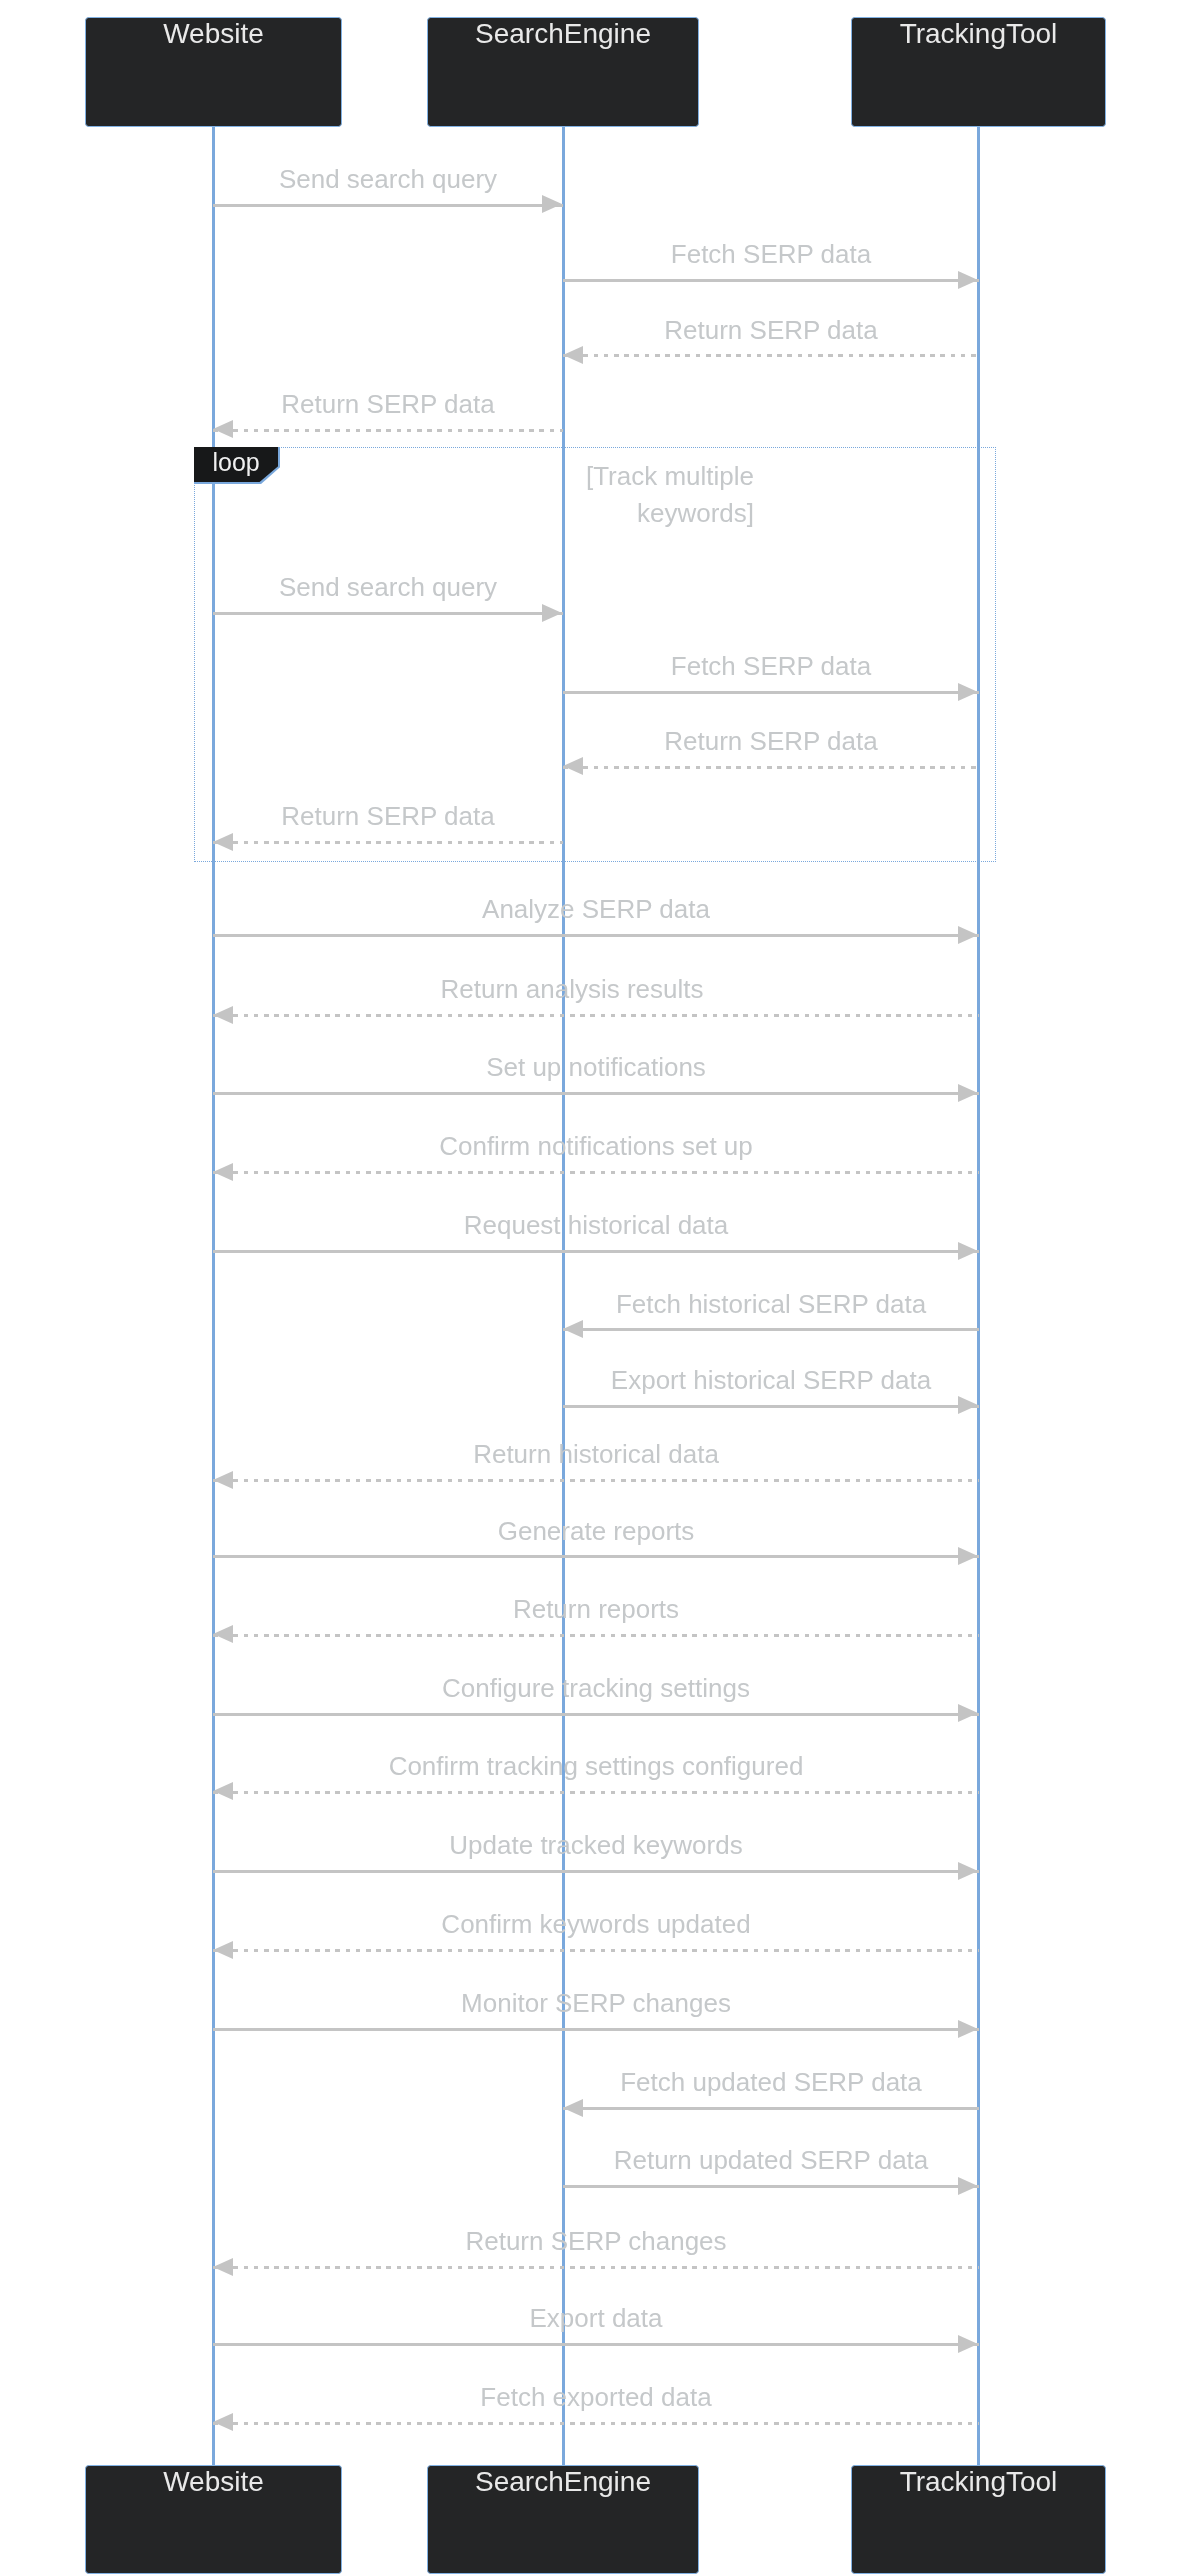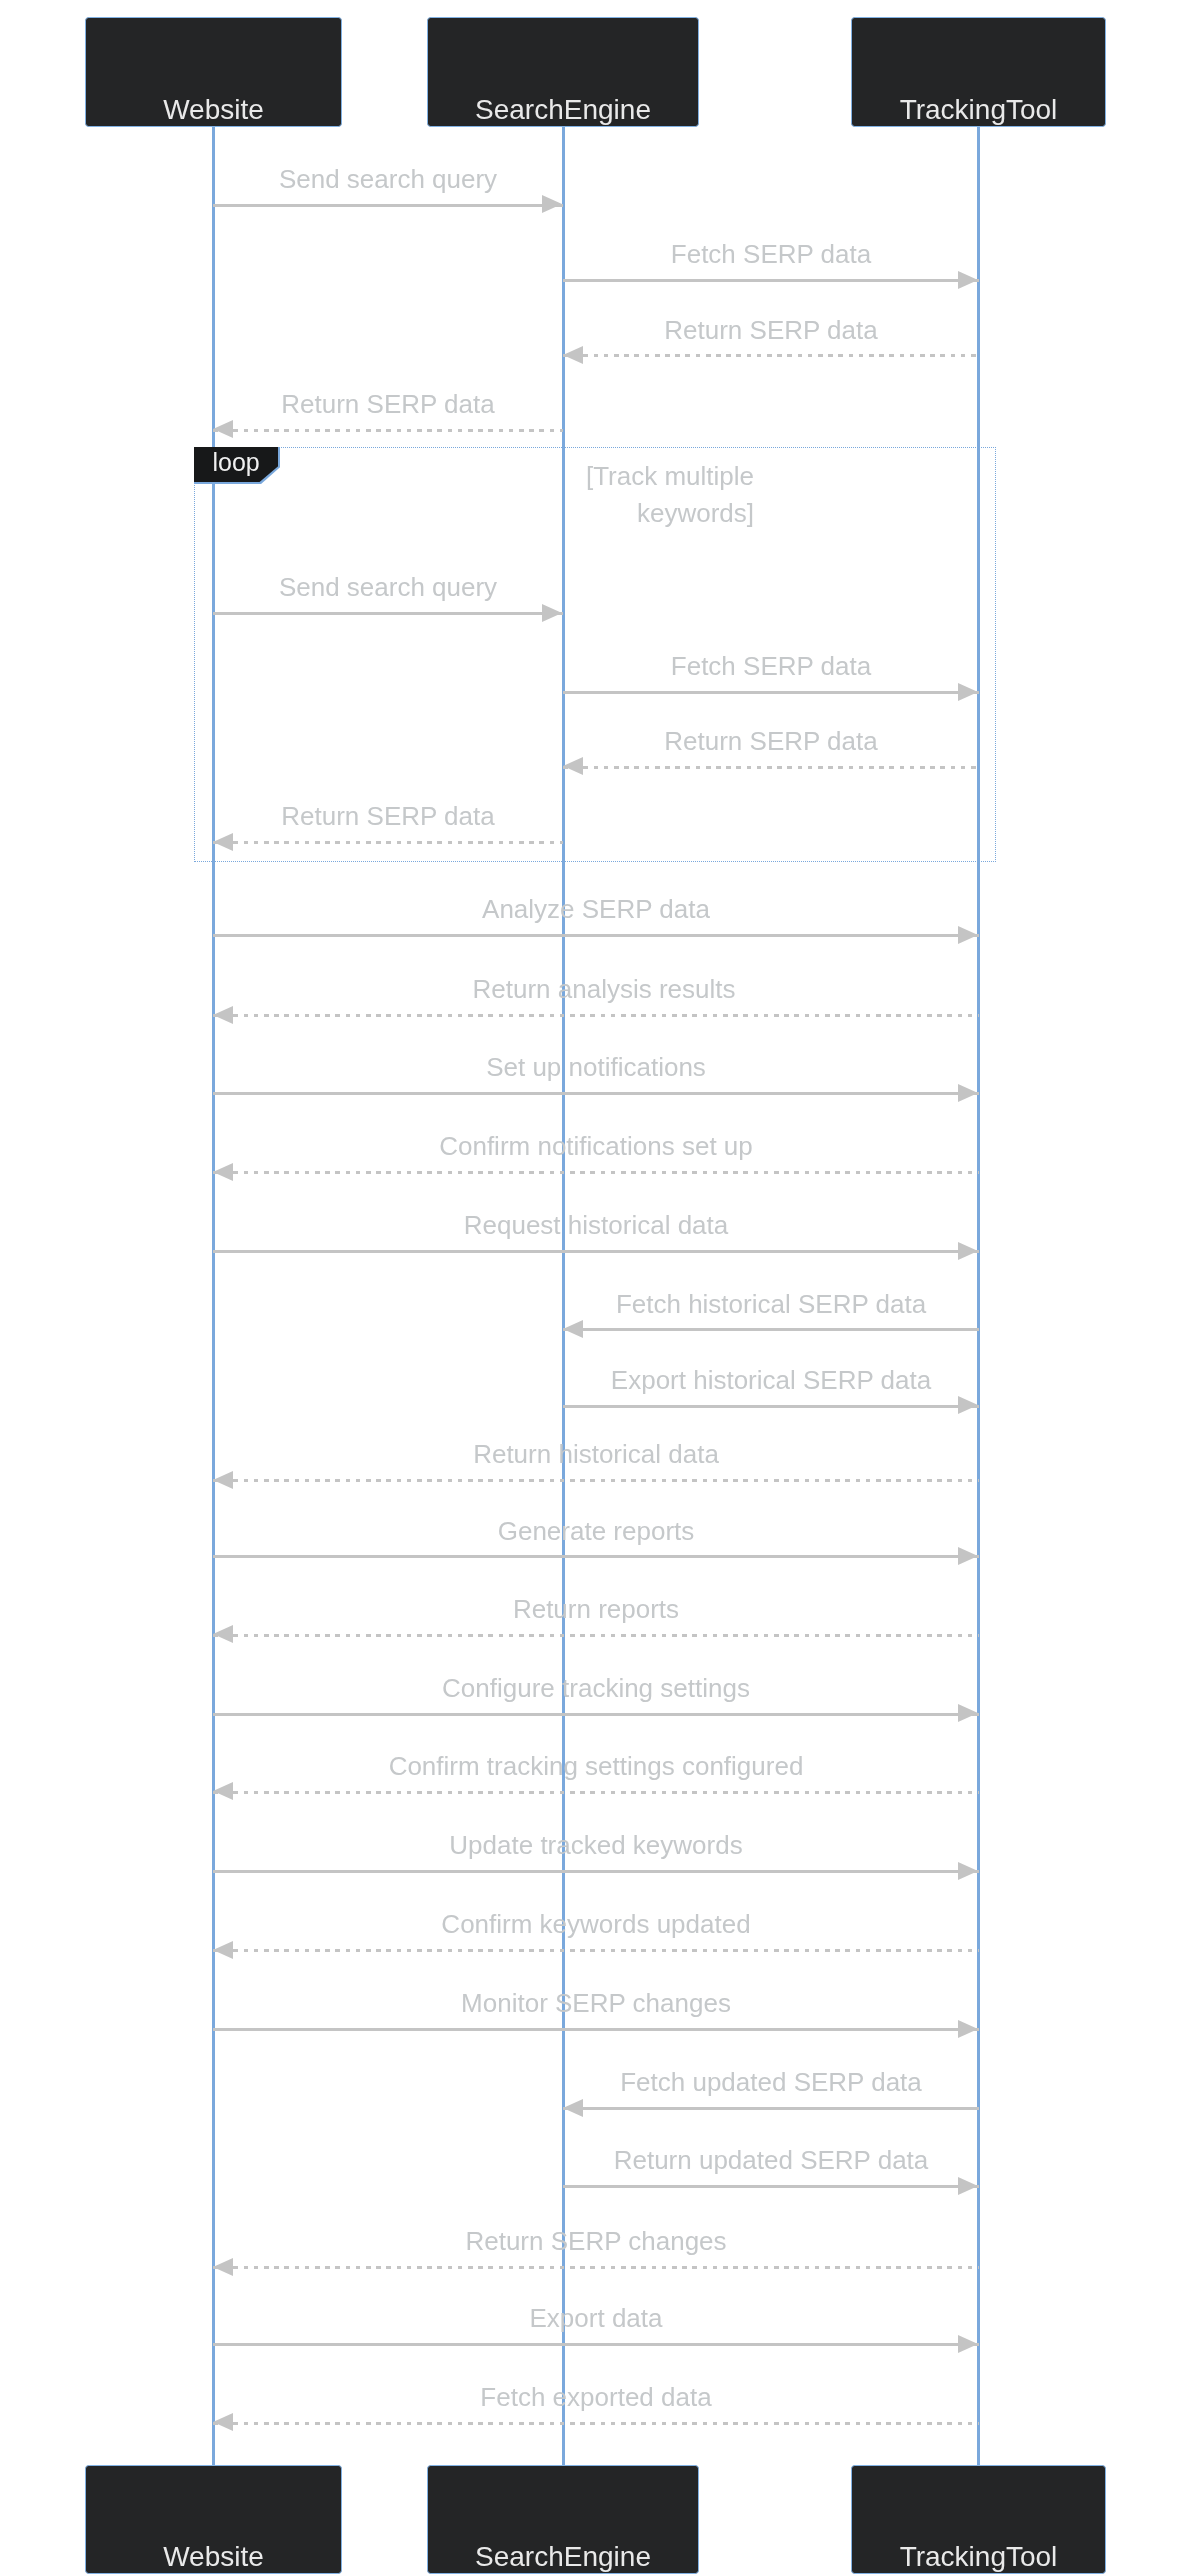--- a/index.html
+++ b/index.html
@@ -13,21 +13,21 @@
   }
   .actor {
     position: absolute;
     box-sizing: border-box;
     background: var(--actor-fill, #242526);
     border: 1.9px solid var(--actor-border, #81b1e3);
     border-radius: 3.7px;
     color: var(--actor-text, #e9e9e9);
     font-size: 28px;
     display: flex;
-    align-items: flex-end;
+    align-items: flex-start;
     justify-content: center;
   }
   .lifeline {
     position: absolute;
     width: 2.8px;
     background: var(--lifeline, #7aa8dc);
   }
   .loop-frame {
     position: absolute;
     box-sizing: border-box;
@@ -137,21 +137,21 @@
       <div class="arrowhead right" style="left: 958px; top: 683px;"></div>
       <div class="msg-label" style="left: 771px; top: 725px;">Return SERP data</div>
       <div class="msg-line dashed" style="left: 563px; width: 416px; top: 766px;"></div>
       <div class="arrowhead left" style="left: 563px; top: 757px;"></div>
       <div class="msg-label" style="left: 388px; top: 800px;">Return SERP data</div>
       <div class="msg-line dashed" style="left: 213px; width: 350px; top: 841px;"></div>
       <div class="arrowhead left" style="left: 213px; top: 833px;"></div>
       <div class="msg-label" style="left: 596px; top: 893px;">Analyze SERP data</div>
       <div class="msg-line solid" style="left: 213px; width: 766px; top: 934px;"></div>
       <div class="arrowhead right" style="left: 958px; top: 926px;"></div>
-      <div class="msg-label" style="left: 604px; top: 973px;">Return analysis results</div>
+      <div class="msg-label" style="left: 572px; top: 973px;">Return analysis results</div>
       <div class="msg-line dashed" style="left: 213px; width: 766px; top: 1014px;"></div>
       <div class="arrowhead left" style="left: 213px; top: 1006px;"></div>
       <div class="msg-label" style="left: 596px; top: 1051px;">Set up notifications</div>
       <div class="msg-line solid" style="left: 213px; width: 766px; top: 1092px;"></div>
       <div class="arrowhead right" style="left: 958px; top: 1084px;"></div>
       <div class="msg-label" style="left: 596px; top: 1130px;">Confirm notifications set up</div>
       <div class="msg-line dashed" style="left: 213px; width: 766px; top: 1171px;"></div>
       <div class="arrowhead left" style="left: 213px; top: 1163px;"></div>
       <div class="msg-label" style="left: 596px; top: 1209px;">Request historical data</div>
       <div class="msg-line solid" style="left: 213px; width: 766px; top: 1250px;"></div>

